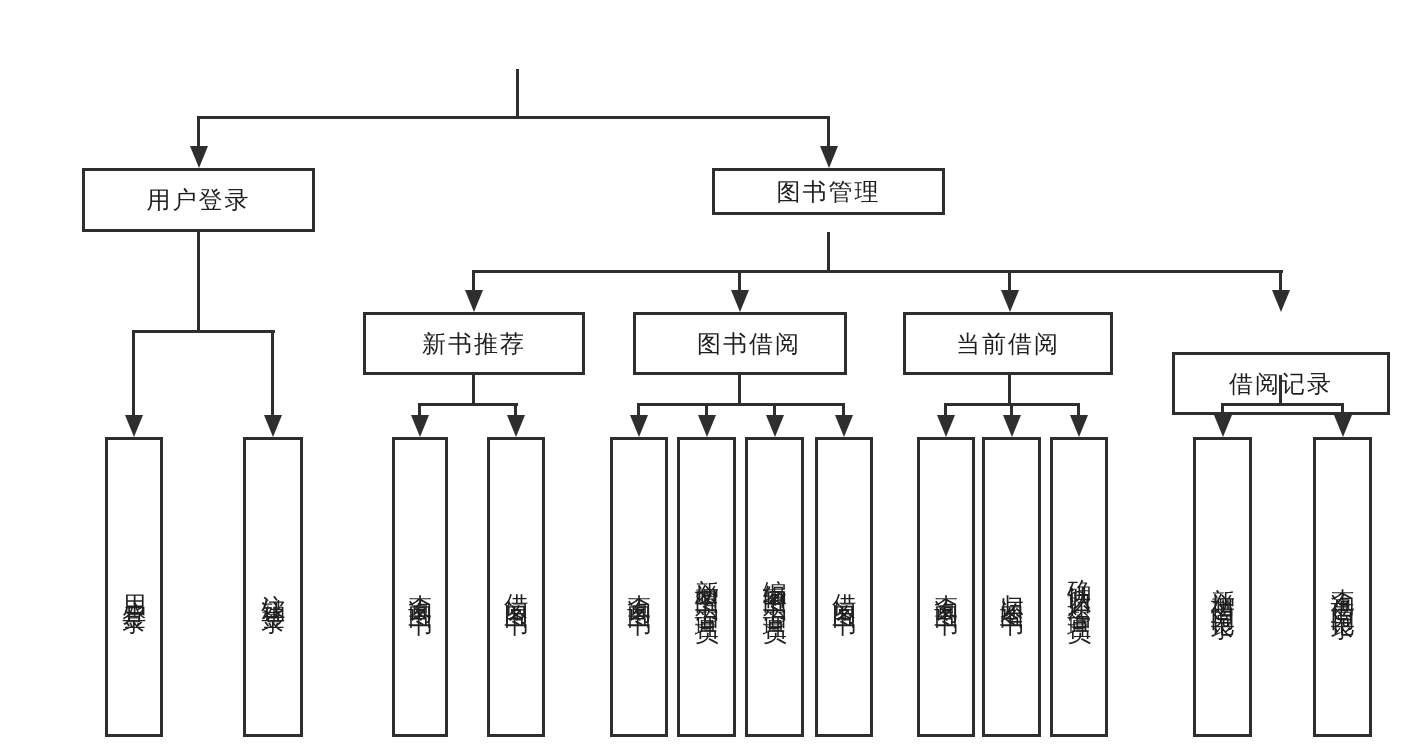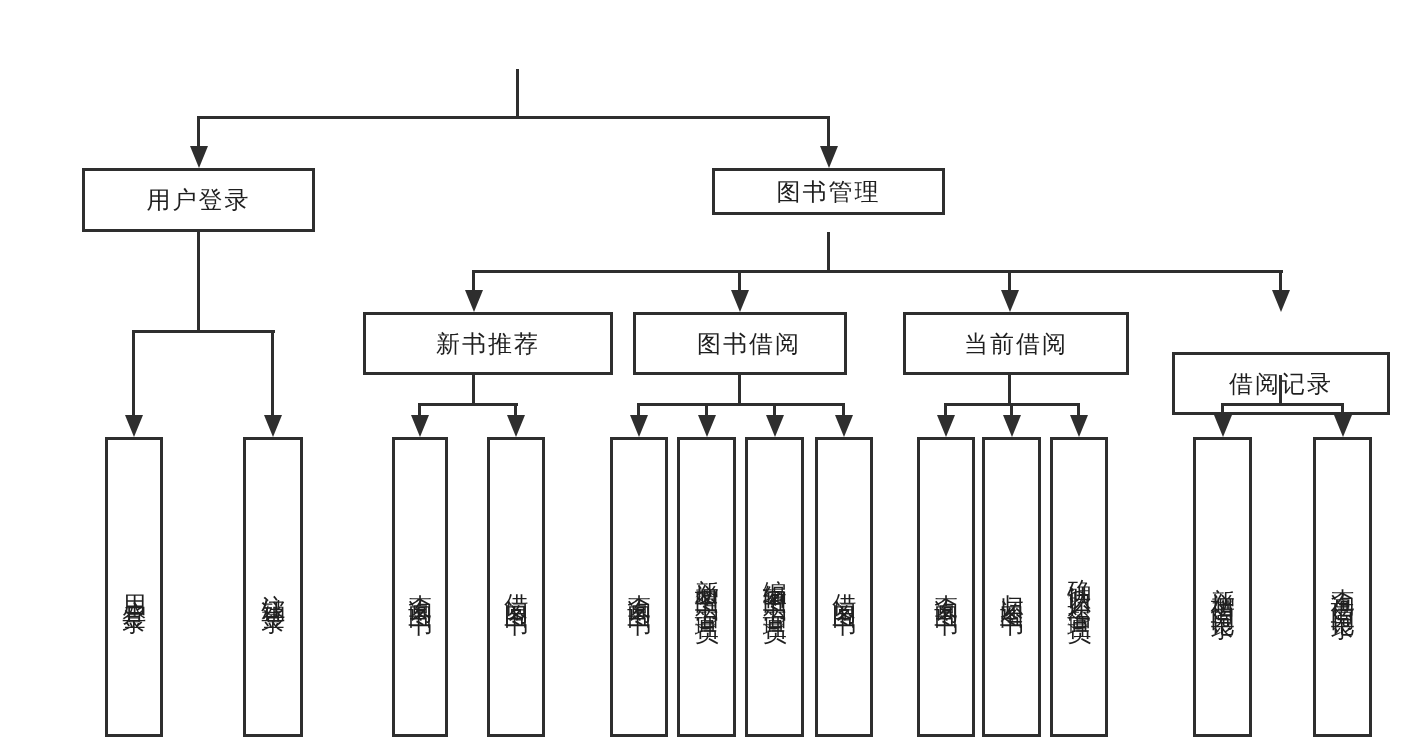--- a/index.html
+++ b/index.html
@@ -79,27 +79,27 @@
     <div class="vline" style="left:472px; top:270px; height:24px;"></div>
     <div class="arrow" style="left:465px; top:290px;"></div>
     <div class="vline" style="left:738px; top:270px; height:24px;"></div>
     <div class="arrow" style="left:731px; top:290px;"></div>
     <div class="vline" style="left:1008px; top:270px; height:24px;"></div>
     <div class="arrow" style="left:1001px; top:290px;"></div>
     <div class="vline" style="left:1279px; top:270px; height:24px;"></div>
     <div class="arrow" style="left:1272px; top:290px;"></div>
   </div>
 
-  <div class="box" style="left:363px; top:312px; width:250px; height:63px;">
+  <div class="box" style="left:363px; top:312px; width:222px; height:63px;">
     <span>新书推荐</span>
   </div>
   <div class="box" style="left:633px; top:312px; width:214px; height:63px;padding-left:18px;">
     <span>图书借阅</span>
   </div>
-  <div class="box" style="left:903px; top:312px; width:226px; height:63px;">
+  <div class="box" style="left:903px; top:312px; width:210px; height:63px;">
     <span>当前借阅</span>
   </div>
   <div class="box" style="left:1172px; top:312px; width:218px; height:63px;margin-top:40px;">
     <span>借阅记录</span>
   </div>
 
   <div>
     <div class="vline" style="left:472px; top:375px; height:31px;"></div>
     <div class="hline" style="left:418px; top:403px; width:100px;"></div>
     <div class="vline" style="left:418px; top:403px; height:14px;"></div>

